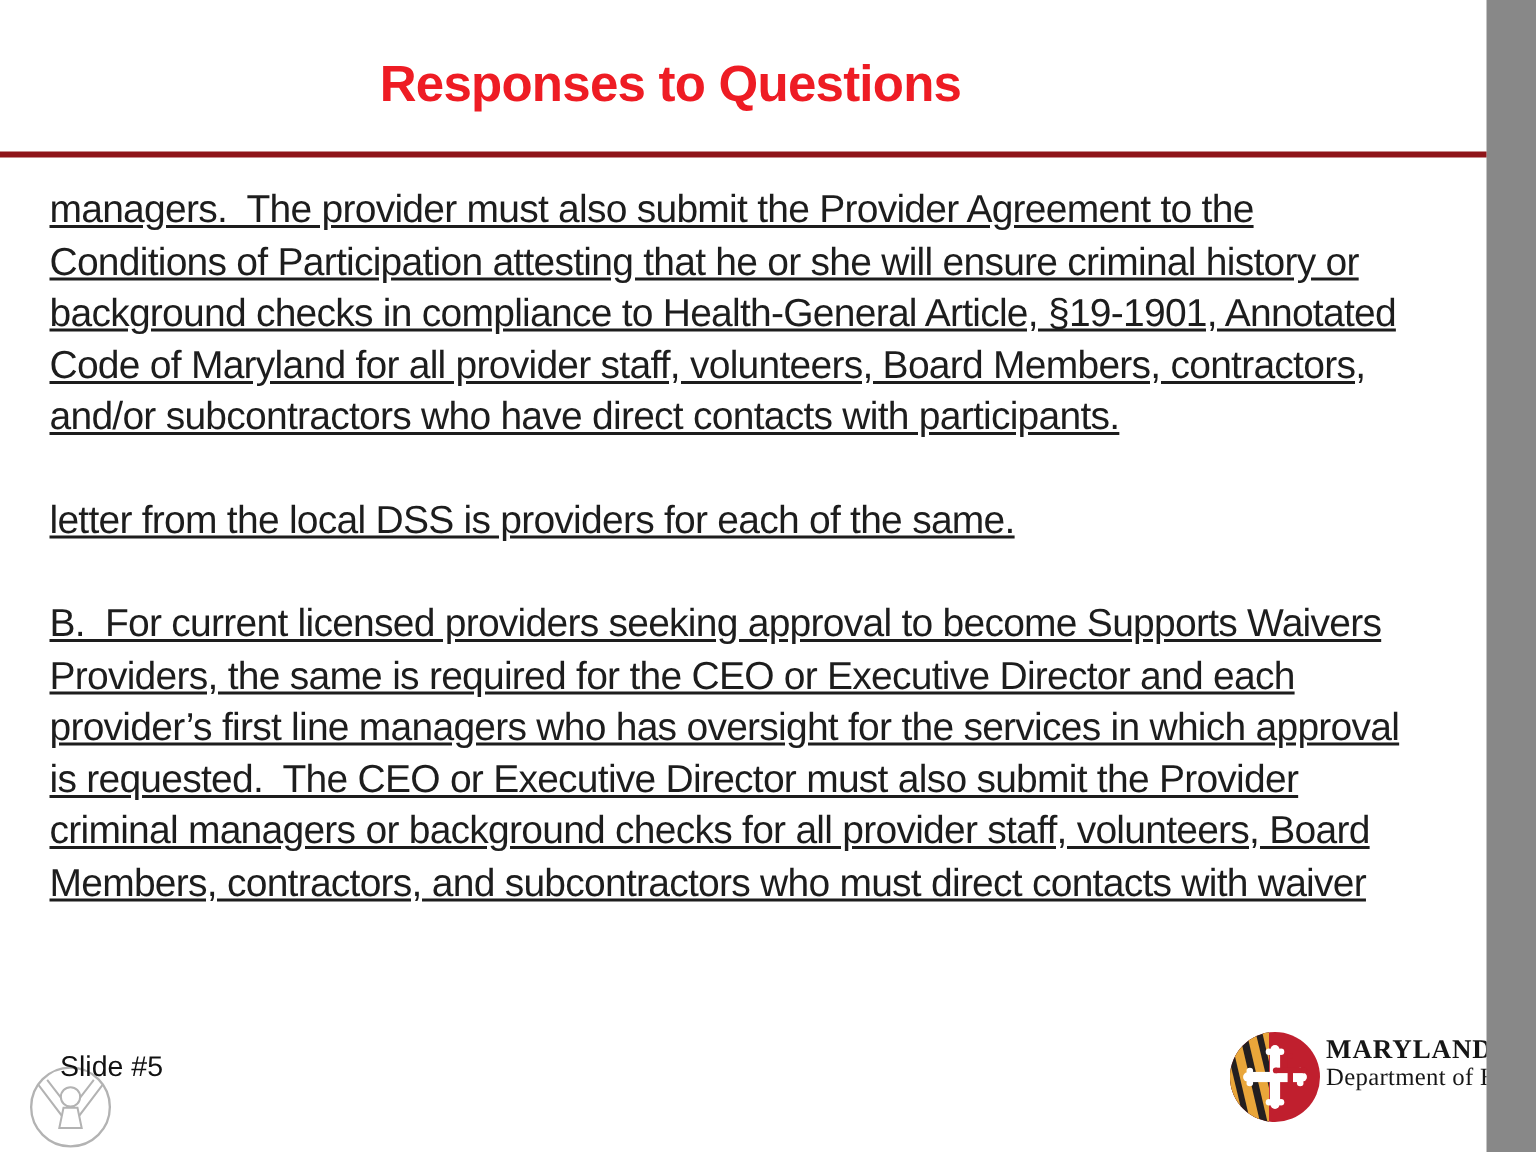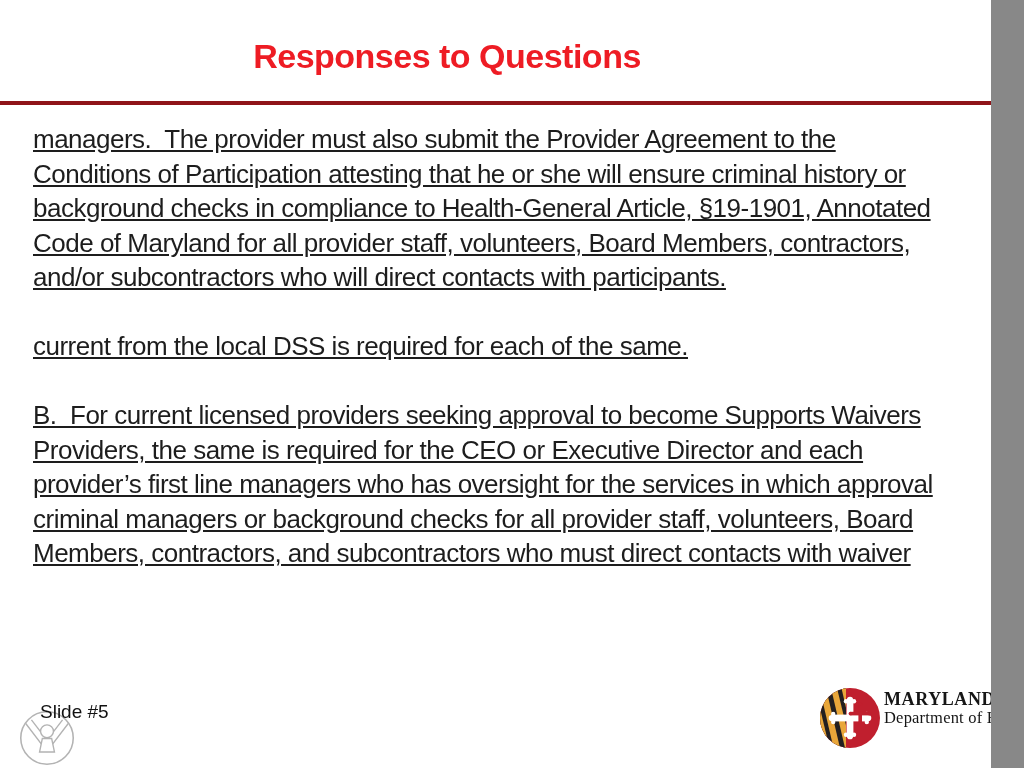--- a/index.html
+++ b/index.html
@@ -62,29 +62,30 @@
   <div class="slide-title">Responses to Questions</div>
 
   <div class="divider"></div>
 
   <div class="body-text">
     <div class="paragraph">
       <div class="line">managers.  The provider must also submit the Provider Agreement to the</div>
       <div class="line">Conditions of Participation attesting that he or she will ensure criminal history or</div>
       <div class="line">background checks in compliance to Health-General Article, §19-1901, Annotated</div>
       <div class="line">Code of Maryland for all provider staff, volunteers, Board Members, contractors,</div>
-      <div class="line">and/or subcontractors who will direct contacts with participants.</div>
+      <div class="line">and/or subcontractors who have direct contacts with participants.</div>
     </div>
     <div class="paragraph">
-      <div class="line">current from the local DSS is required for each of the same.</div>
+      <div class="line">letter from the local DSS is providers for each of the same.</div>
     </div>
     <div class="paragraph">
       <div class="line">B.  For current licensed providers seeking approval to become Supports Waivers</div>
       <div class="line">Providers, the same is required for the CEO or Executive Director and each</div>
       <div class="line">provider’s first line managers who has oversight for the services in which approval</div>
+      <div class="line">is requested.  The CEO or Executive Director must also submit the Provider</div>
       <div class="line">criminal managers or background checks for all provider staff, volunteers, Board</div>
       <div class="line">Members, contractors, and subcontractors who must direct contacts with waiver</div>
     </div>
   </div>
 
   <svg class="dda-logo" viewBox="0 0 54 54" xmlns="http://www.w3.org/2000/svg">
     <circle cx="27" cy="27" r="25.3" fill="none" stroke="#b3b3b3" stroke-width="1.5"></circle>
     <path d="M6.5,13 L27,40 L47.5,13" fill="none" stroke="#b3b3b3" stroke-width="1.3"></path>
     <path d="M12,9.5 L27,29 L42,9.5" fill="none" stroke="#b3b3b3" stroke-width="1.3"></path>
     <circle cx="27" cy="20.5" r="6.2" fill="#ffffff" stroke="#b3b3b3" stroke-width="1.3"></circle>

